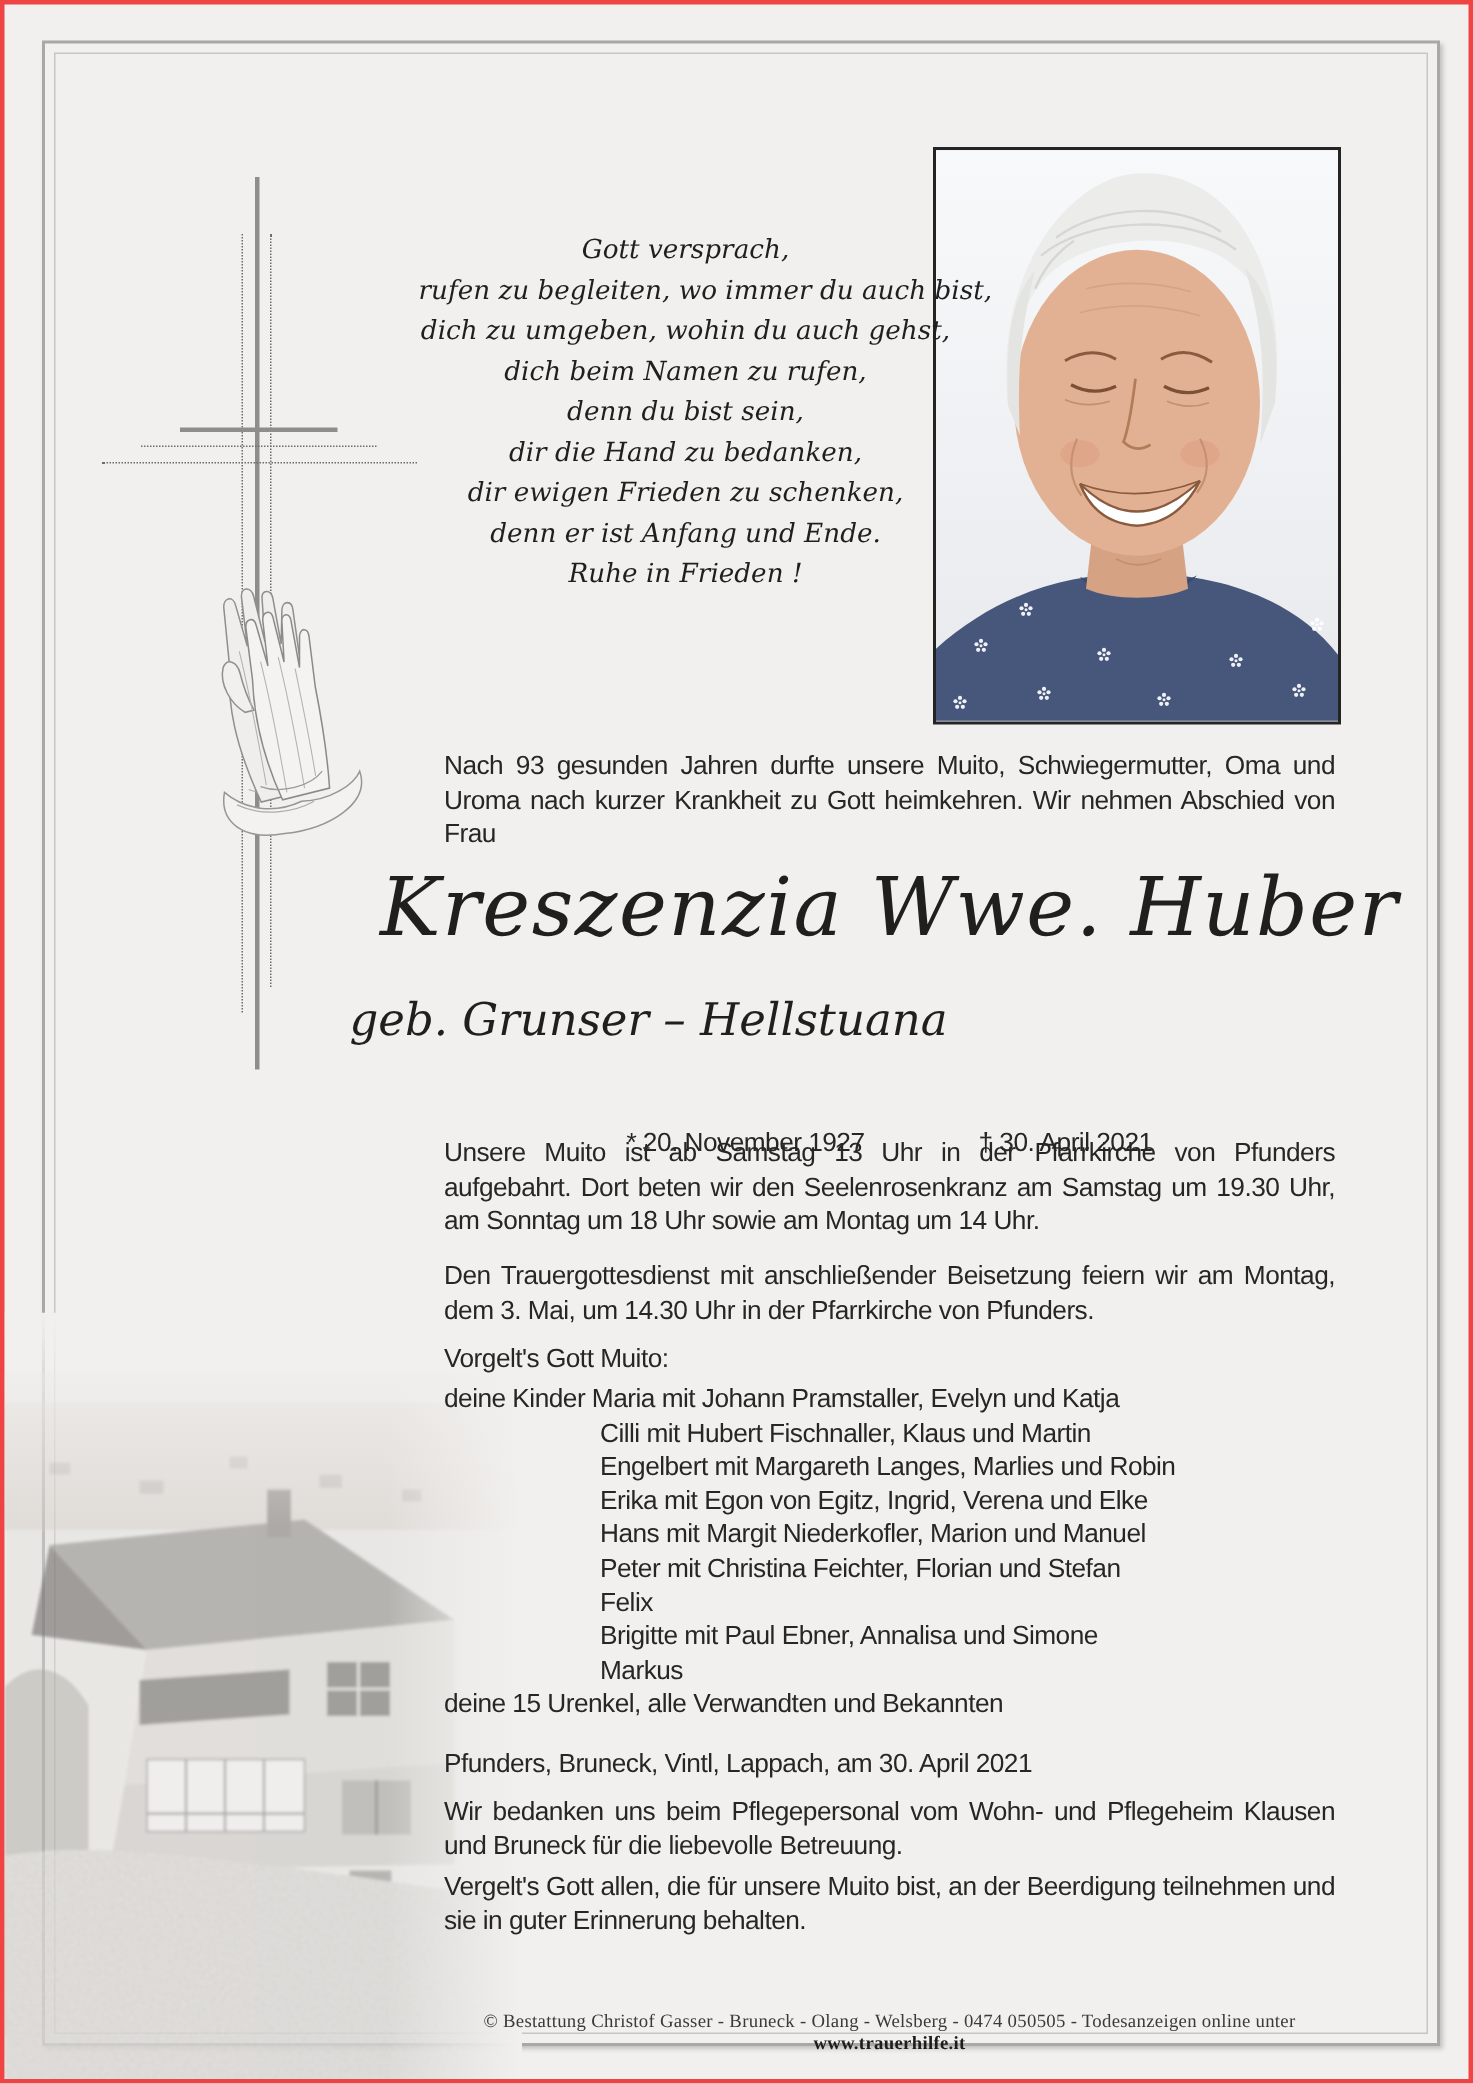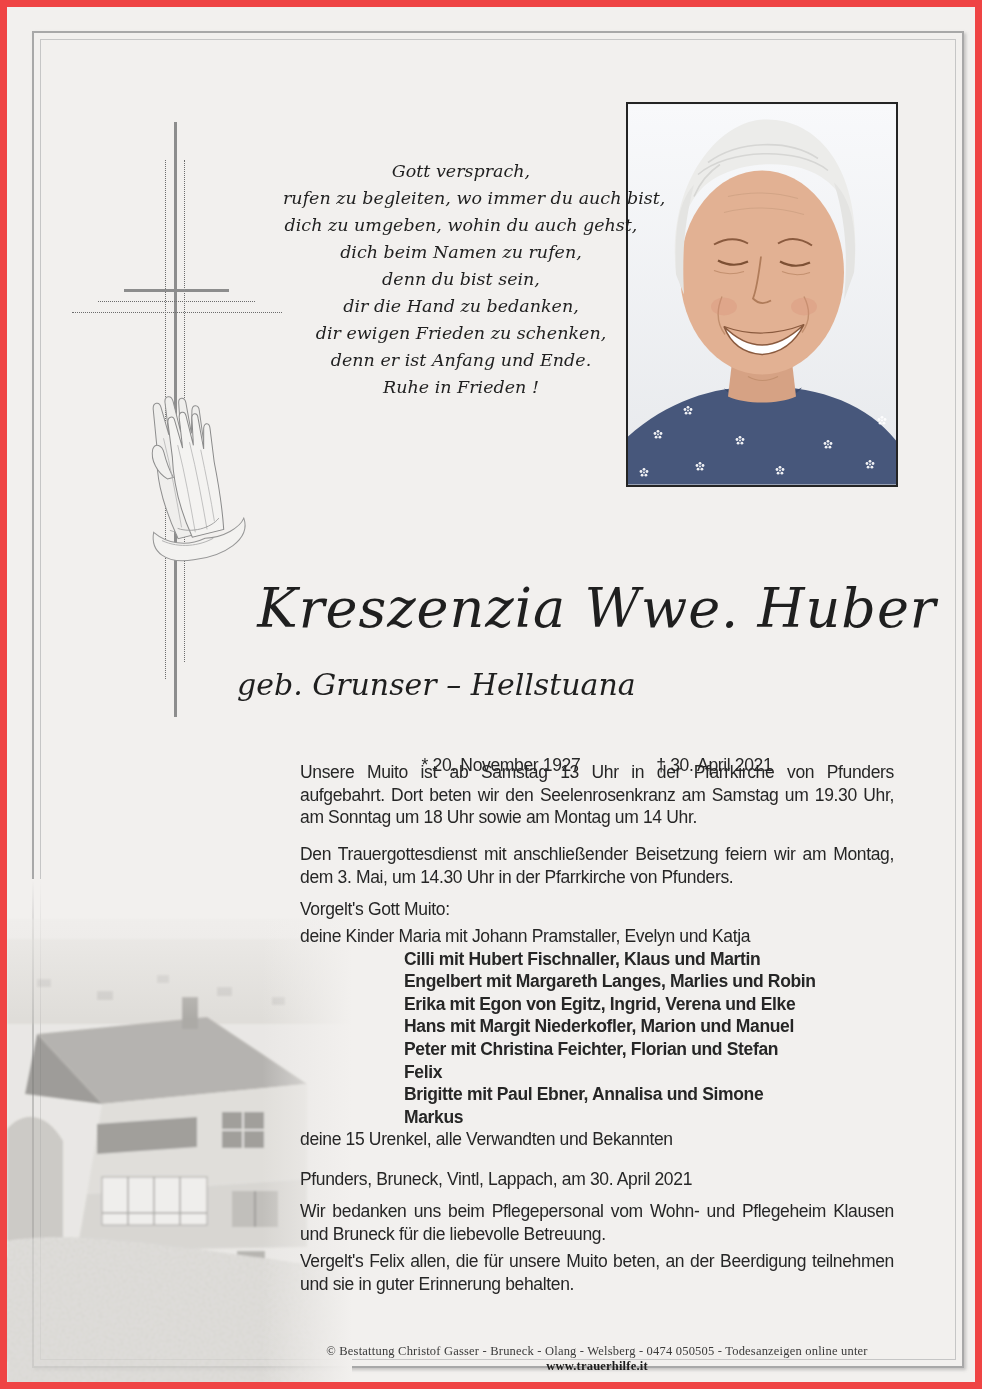--- a/index.html
+++ b/index.html
@@ -1,19 +1,19 @@
 <!DOCTYPE html>
 <html><head>
 <meta charset="utf-8">
 <style>
   html,body{margin:0;padding:0;background:#e8e6e4;}
   .page{
     position:relative; width:982px; height:1389px; margin:0 auto;
     background:#f2f0ee; overflow:hidden; box-sizing:border-box;
-    border:7px solid #ef4444;
+    border:3px solid #ef4444;
     font-family:"Liberation Sans", sans-serif; color:#262626;
   }
   .frame-outer{position:absolute; left:25px; top:24px; width:928px; height:1333px;
     border:2px solid #a8a8a8; box-shadow:2px 2px 3px rgba(110,110,110,.35); z-index:0;}
   .frame-inner{position:absolute; left:33px; top:32px; width:914px; height:1319px;
     border:1px solid #c6c6c6; z-index:0;}
 
   
   .cross{position:absolute; inset:0; z-index:1;}
   .cv-thick{position:absolute; left:167px; top:115px; width:3px; height:595px; background:#8d8d8d;}
@@ -43,21 +43,21 @@
   .intro{top:496px;}
   .name{position:absolute; left:230px; top:567px; width:720px; text-align:center;
     font-size:54px; line-height:70px; z-index:4; letter-spacing:1px;}
   .maiden{position:absolute; left:230px; top:658px; width:720px; text-align:left;
     font-size:30px; line-height:40px; z-index:4;}
   .dates{top:712px; display:flex; justify-content:center; gap:76px;margin-top:35px;}
   .wake{top:754px;}
   .funeral{top:836px;}
   .thanks-h{top:891px;}
   .mourners{top:918px; line-height:22.6px;}
-  .mourners .ind{padding-left:104px;font-weight:bold;}
+  .mourners .ind{padding-left:104px;}
   .place-date{top:1161px;}
   .care{top:1193px;}
   .closing{top:1243px;}
 
   .footer{position:absolute; left:280px; top:1337px; width:620px; text-align:center;
     font-family:"Liberation Serif", serif; font-size:12.5px; letter-spacing:.2px;
     color:#3a3a3a; z-index:5;}
   .footer b{color:#1c1c1c;}
 </style>
 </head>
@@ -199,20 +199,21 @@
     <div>rufen zu begleiten, wo immer du auch bist,</div>
     <div>dich zu umgeben, wohin du auch gehst,</div>
     <div>dich beim Namen zu rufen,</div>
     <div>denn du bist sein,</div>
     <div>dir die Hand zu bedanken,</div>
     <div>dir ewigen Frieden zu schenken,</div>
     <div>denn er ist Anfang und Ende.</div>
     <div>Ruhe in Frieden !</div>
   </div>
 
+  <p class="col body-text just intro" style="margin:0">Nach 93 gesunden Jahren durfte unsere Muito, Schwiegermutter, Oma und Uroma nach kurzer Krankheit zu Gott heimkehren. Wir nehmen Abschied von Frau</p>
 
   <div class="name script">Kreszenzia Wwe. Huber</div>
   <div class="maiden script">geb. Grunser – Hellstuana</div>
 
   <div class="col body-text dates">
     <span>* 20. November 1927</span>
     <span>† 30. April 2021</span>
   </div>
 
   <p class="col body-text just wake" style="margin:0">Unsere Muito ist ab Samstag 13 Uhr in der Pfarrkirche von Pfunders aufgebahrt. Dort beten wir den Seelenrosenkranz am Samstag um 19.30 Uhr, am Sonntag um 18 Uhr sowie am Montag um 14 Uhr.</p>
@@ -228,19 +229,19 @@
     <div class="ind">Hans mit Margit Niederkofler, Marion und Manuel</div>
     <div class="ind">Peter mit Christina Feichter, Florian und Stefan</div>
     <div class="ind">Felix</div>
     <div class="ind">Brigitte mit Paul Ebner, Annalisa und Simone</div>
     <div class="ind">Markus</div>
     <div>deine 15 Urenkel, alle Verwandten und Bekannten</div>
   </div>
 
   <div class="col body-text place-date">Pfunders, Bruneck, Vintl, Lappach, am 30. April 2021</div>
   <p class="col body-text just care" style="margin:0">Wir bedanken uns beim Pflegepersonal vom Wohn- und Pflegeheim Klausen und Bruneck für die liebevolle Betreuung.</p>
-  <p class="col body-text just closing" style="margin:0">Vergelt's Felix allen, die für unsere Muito beten, an der Beerdigung teilnehmen und sie in guter Erinnerung behalten.</p>
+  <p class="col body-text just closing" style="margin:0">Vergelt's Gott allen, die für unsere Muito bist, an der Beerdigung teilnehmen und sie in guter Erinnerung behalten.</p>
 
   <div class="footer">
     <span>© Bestattung Christof Gasser - Bruneck - Olang - Welsberg - 0474 050505 - Todesanzeigen online unter </span><b>www.trauerhilfe.it</b>
   </div>
 
 </div>
 
 </body></html>

